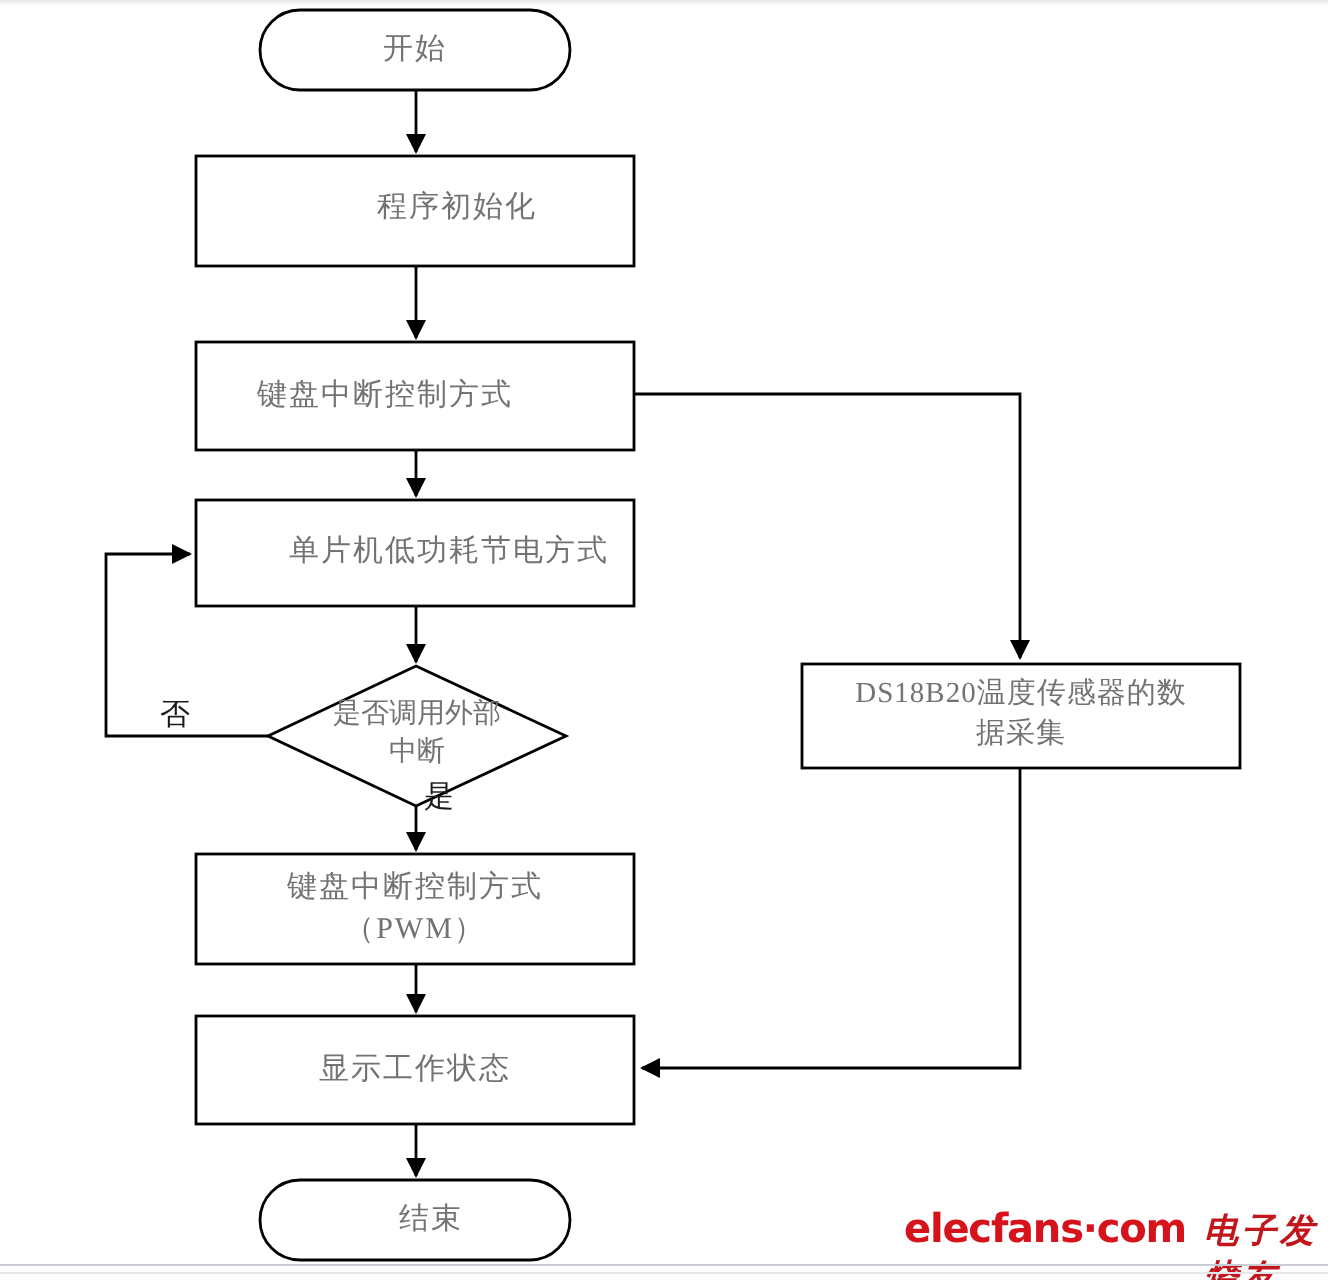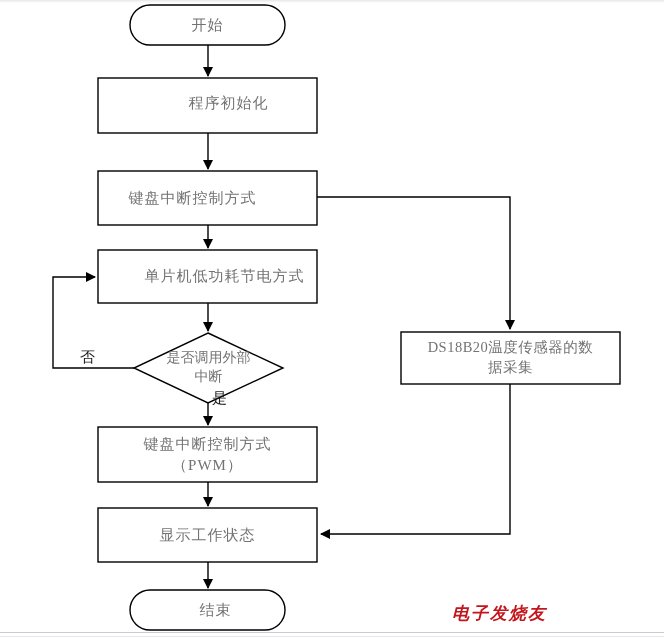--- a/index.html
+++ b/index.html
@@ -180,19 +180,20 @@
 
   <div class="node-label" style="left:130px; top:590px; width:171px; height:40px;">结束</div>
 
   <div class="node-label mono-mix" style="left:401px; top:332px; width:219px; height:52px;text-align:center;">DS18B20温度传感器的数
 据采集</div>
 
   <div class="branch-label" style="left:80px; top:348px;">否</div>
   <div class="branch-label" style="left:212px; top:389px;">是</div>
 
   <div class="watermark">
+    <span class="wm-latin"><span>elecfans</span><span class="wm-dot">·</span><span>com</span></span>
     <span class="wm-cn">电子发烧友</span>
   </div>
 
   <div class="edge-bottom"></div>
   <div class="edge-bottom2"></div>
 
 </div>
 
 </body></html>

